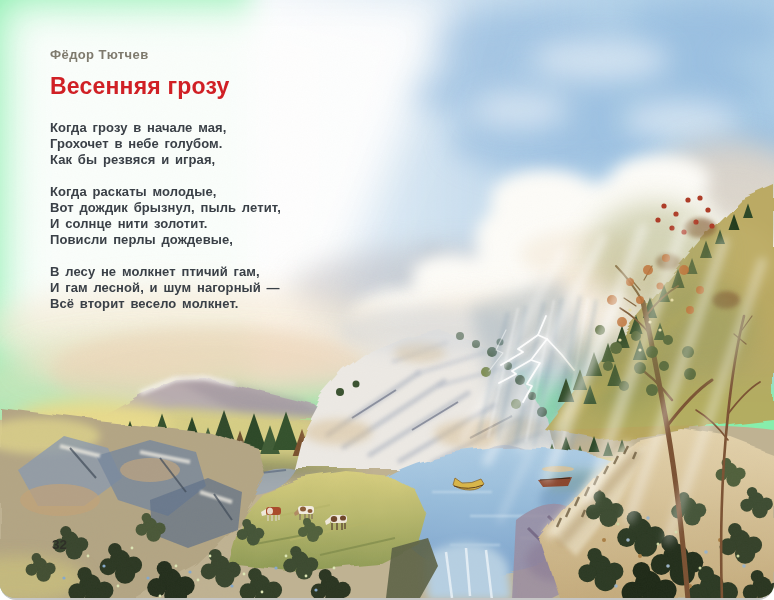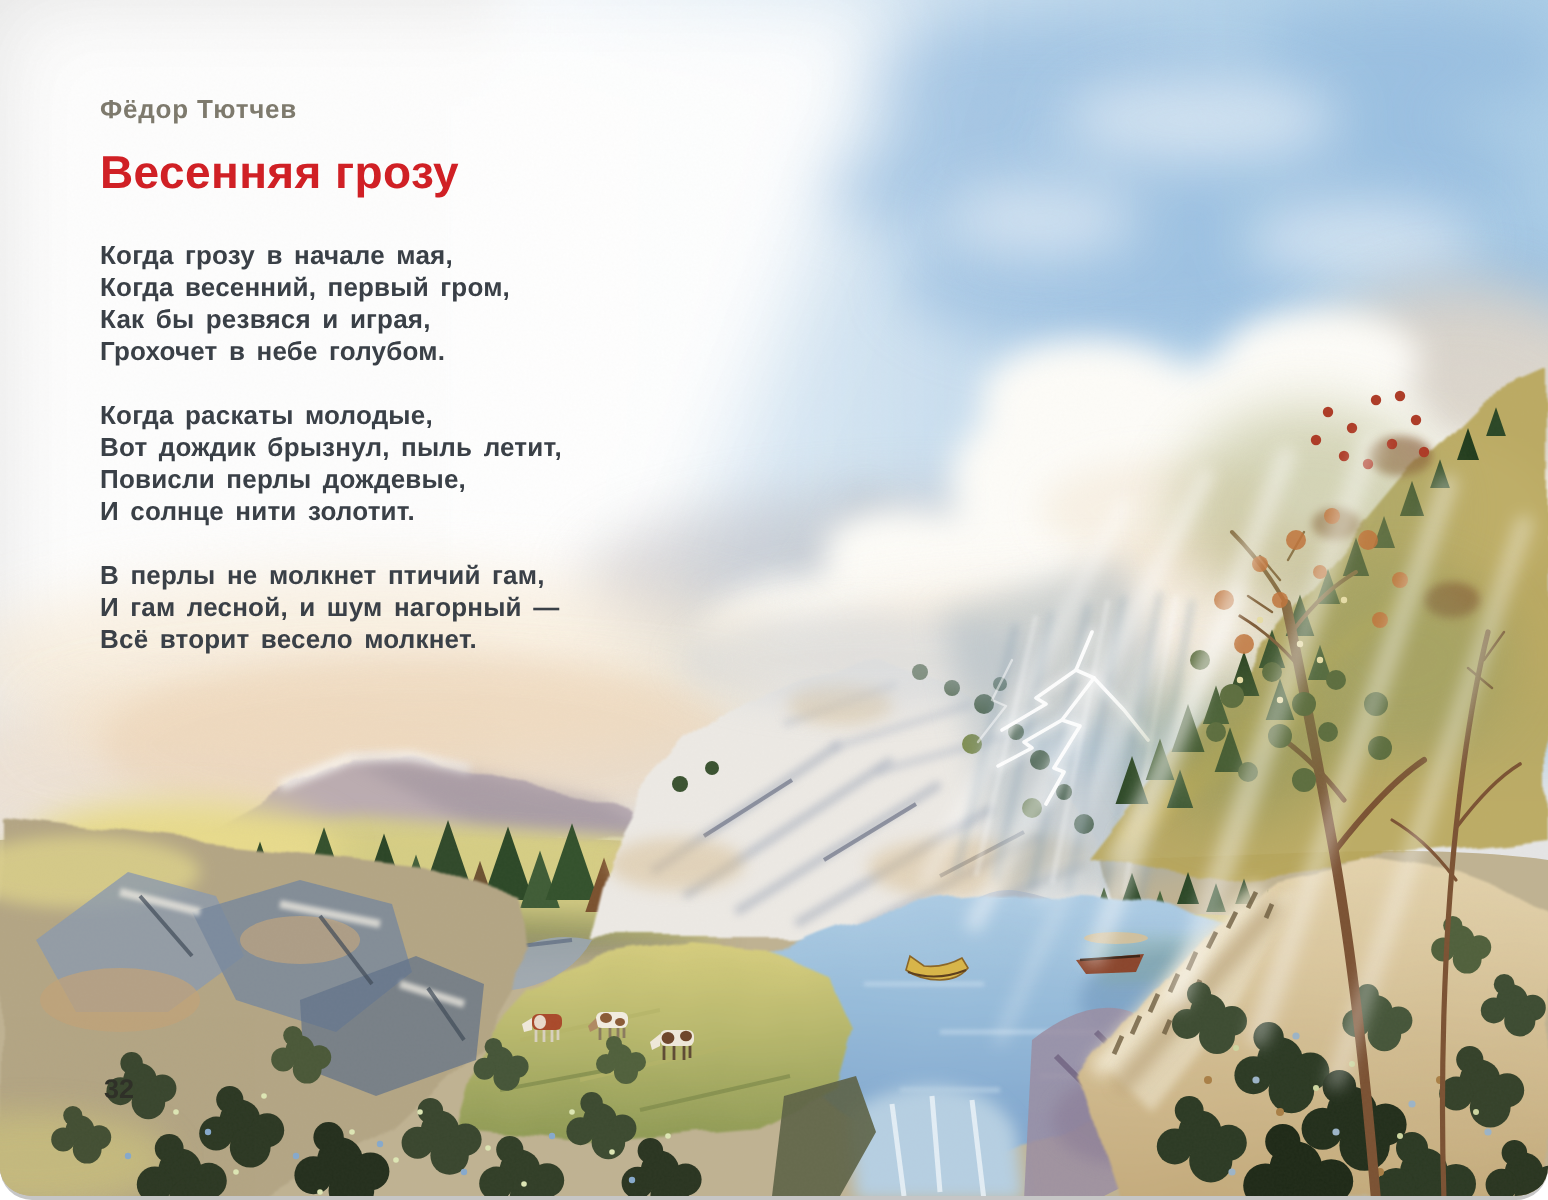--- a/index.html
+++ b/index.html
@@ -1,16 +1,16 @@
 <!DOCTYPE html>
 <html><head>
 <meta charset="utf-8">
 <style>
   html,body{margin:0;padding:0;background:#ffffff;}
-  .page{position:relative;width:774px;height:600px;overflow:hidden;background:#e5e5e5;
+  .page{position:relative;width:774px;height:600px;overflow:hidden;background:#86efac;
         box-sizing:border-box;border-bottom:2px solid #c6c6c6;border-radius:0 0 16px 16px;}
   svg.illo{position:absolute;left:0;top:0;width:774px;height:600px;z-index:1;}
   .text-block{position:absolute;left:50px;top:47px;width:340px;z-index:2;}
   .author{font:bold 13px/1.2 "Liberation Sans",sans-serif;color:#7e7a6d;letter-spacing:.4px;margin:0 0 11px 0;}
   .title{font:bold 23px/1.1 "Liberation Sans",sans-serif;color:#d02025;letter-spacing:.2px;margin:0 0 21px 0;}
   .stanza{margin:0 0 16px 0;}
   .line{display:block;font:bold 13px/16px "Liberation Sans",sans-serif;color:#3a4047;
         letter-spacing:.1px;word-spacing:2px;}
   .pagenum{position:absolute;left:52px;top:537px;font:bold 13.5px "Liberation Sans",sans-serif;
         color:#2f3028;z-index:2;}
@@ -565,32 +565,31 @@
 
   <rect x="0" y="0" width="774" height="600" filter="url(#grain)" opacity=".07"></rect>
 </svg>
 
   <div class="text-block">
     <p class="author">Фёдор Тютчев</p>
     <h1 class="title">Весенняя грозу</h1>
     <div class="poem">
       <div class="stanza">
         <span class="line">Когда грозу в начале мая,</span>
-        <span class="line">Когда весенний, первый гром,</span>
+        <span class="line">Грохочет в небе голубом.</span>
         <span class="line">Как бы резвяся и играя,</span>
-        <span class="line">Грохочет в небе голубом.</span>
       </div>
       <div class="stanza">
         <span class="line">Когда раскаты молодые,</span>
         <span class="line">Вот дождик брызнул, пыль летит,</span>
+        <span class="line">И солнце нити золотит.</span>
         <span class="line">Повисли перлы дождевые,</span>
-        <span class="line">И солнце нити золотит.</span>
       </div>
       <div class="stanza">
-        <span class="line">В перлы не молкнет птичий гам,</span>
+        <span class="line">В лесу не молкнет птичий гам,</span>
         <span class="line">И гам лесной, и шум нагорный —</span>
         <span class="line">Всё вторит весело молкнет.</span>
       </div>
     </div>
   </div>
 
   <div class="pagenum">32</div>
 </div>
 
 </body></html>

